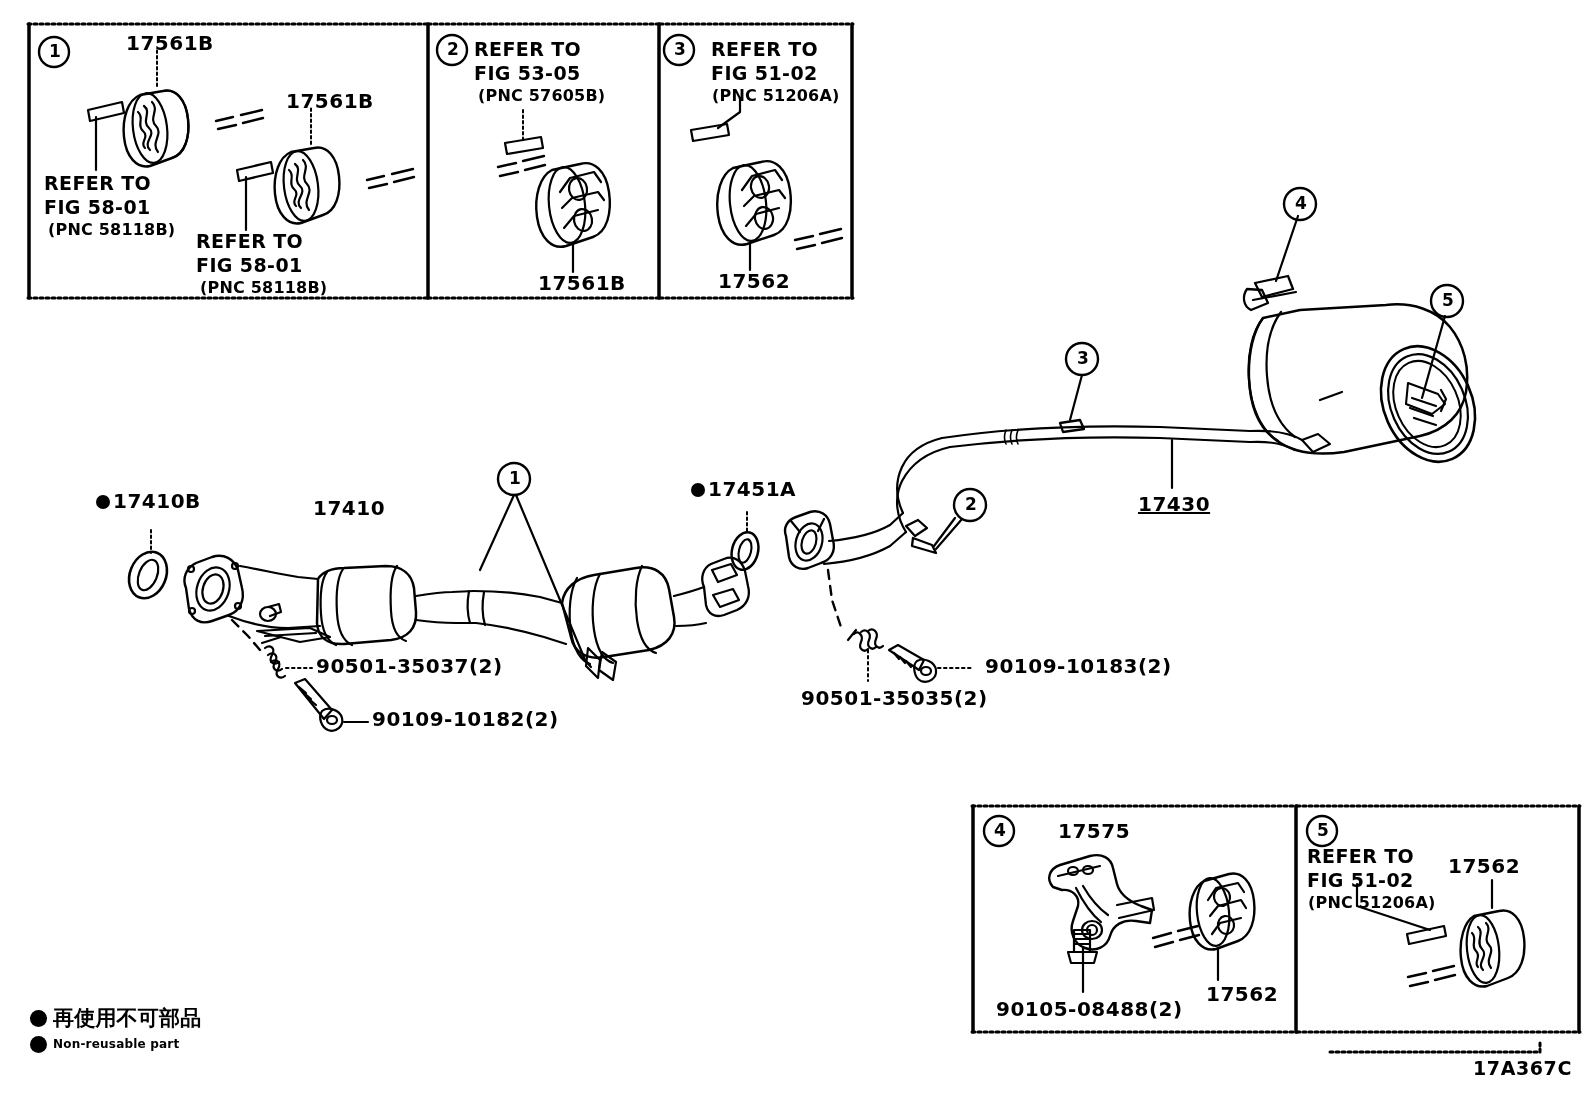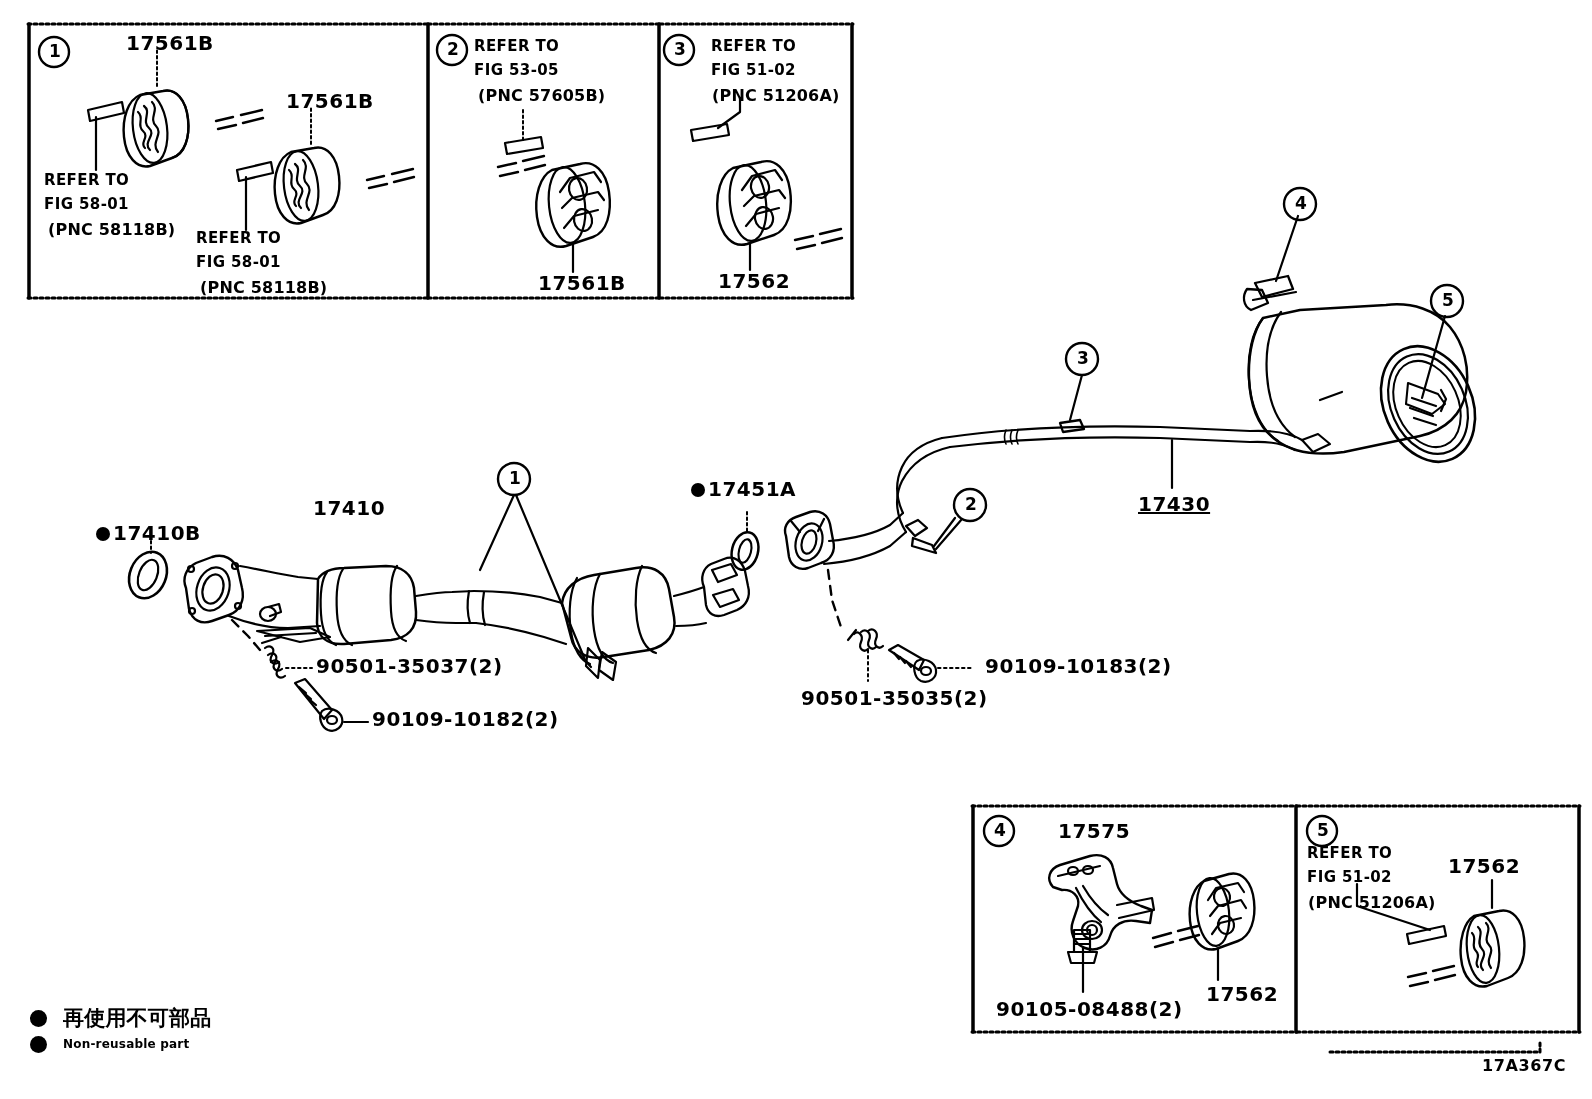--- a/index.html
+++ b/index.html
@@ -13,30 +13,30 @@
     position:absolute;
     font-family:"DejaVu Sans",sans-serif;
     font-weight:700;
     color:#000;
     white-space:pre;
     line-height:1.18;
     letter-spacing:0.2px;
   }
   .lbl.n{font-size:20px;letter-spacing:0.5px;}
   .lbl.s{font-size:17px;letter-spacing:0.3px;}
-  .lbl.ref{font-size:15px;letter-spacing:0.4px;}
+  .lbl.ref{font-size:19px;letter-spacing:0.4px;}
   .lbl.refsm{font-size:16px;letter-spacing:0.2px;}
-  .lbl.code{font-size:16px;letter-spacing:0.6px;margin-left:9px;}
+  .lbl.code{font-size:19px;letter-spacing:0.6px;}
   .lbl.jp{font-size:21px;font-family:"DejaVu Sans",sans-serif;}
   .lbl.en{font-size:12px;}
   .bullet{
     display:inline-block;width:14px;height:14px;border-radius:50%;
     background:#000;vertical-align:-1px;margin-right:3px;
   }
-  .legend-row{position:absolute;display:flex;align-items:center;gap:16px;}
+  .legend-row{position:absolute;display:flex;align-items:center;gap:6px;}
   .legend-dot{width:17px;height:17px;border-radius:50%;background:#000;flex:0 0 auto;}
 </style>
 </head>
 <body>
 
 <div id="stage">
 
   <svg class="layer" viewBox="0 0 1592 1099">
     <g fill="none" stroke="#000" stroke-width="2.2" stroke-linecap="round" stroke-linejoin="round">
 
@@ -414,21 +414,21 @@
   <div class="lbl ref" style="left:474px;top:38px;">REFER TO</div>
   <div class="lbl ref" style="left:474px;top:62px;">FIG 53-05</div>
   <div class="lbl refsm" style="left:478px;top:87px;">(PNC 57605B)</div>
   <div class="lbl n" style="left:538px;top:272px;">17561B</div>
 
   <div class="lbl ref" style="left:711px;top:38px;">REFER TO</div>
   <div class="lbl ref" style="left:711px;top:62px;">FIG 51-02</div>
   <div class="lbl refsm" style="left:712px;top:87px;">(PNC 51206A)</div>
   <div class="lbl n" style="left:718px;top:270px;">17562</div>
 
-  <div class="lbl n" style="left:96px;top:490px;margin-top:32px;"><span class="bullet"></span><span>17410B</span></div>
+  <div class="lbl n" style="left:96px;top:490px;"><span class="bullet"></span><span>17410B</span></div>
   <div class="lbl n" style="left:313px;top:497px;">17410</div>
   <div class="lbl n" style="left:691px;top:478px;"><span class="bullet"></span><span>17451A</span></div>
   <div class="lbl n" style="left:1138px;top:493px;text-decoration:underline;">17430</div>
 
   <div class="lbl n" style="left:316px;top:655px;">90501-35037(2)</div>
   <div class="lbl n" style="left:372px;top:708px;">90109-10182(2)</div>
   <div class="lbl n" style="left:801px;top:687px;">90501-35035(2)</div>
   <div class="lbl n" style="left:985px;top:655px;">90109-10183(2)</div>
 
   <div class="lbl n" style="left:1058px;top:820px;">17575</div>

